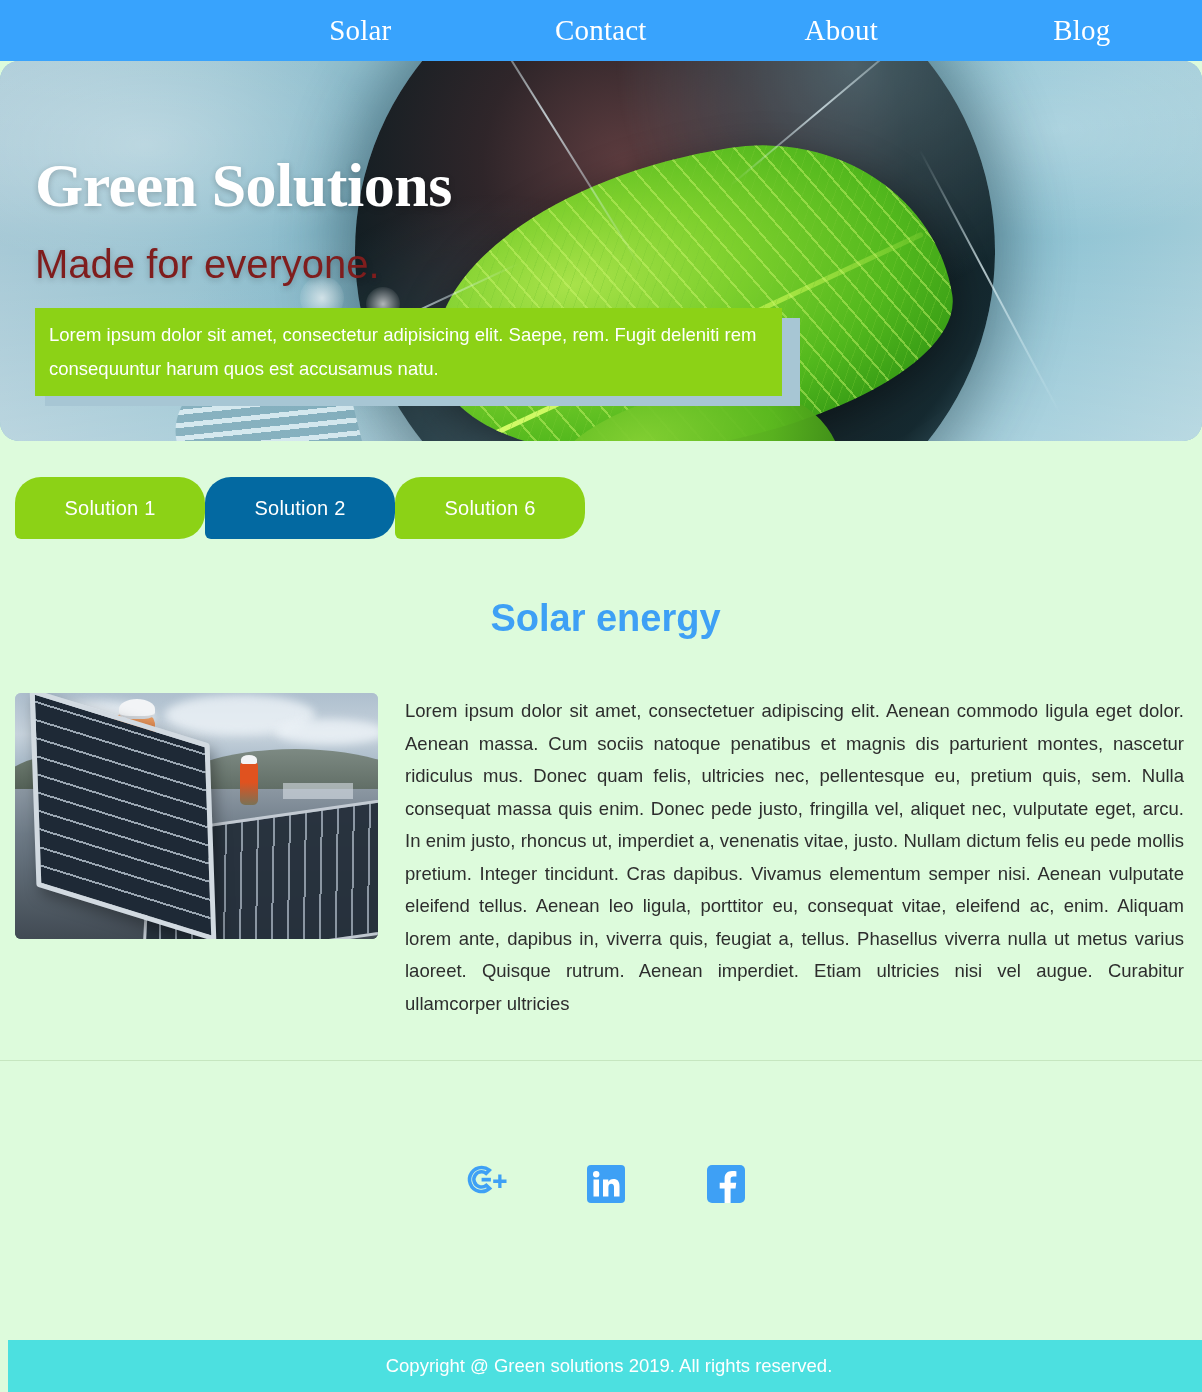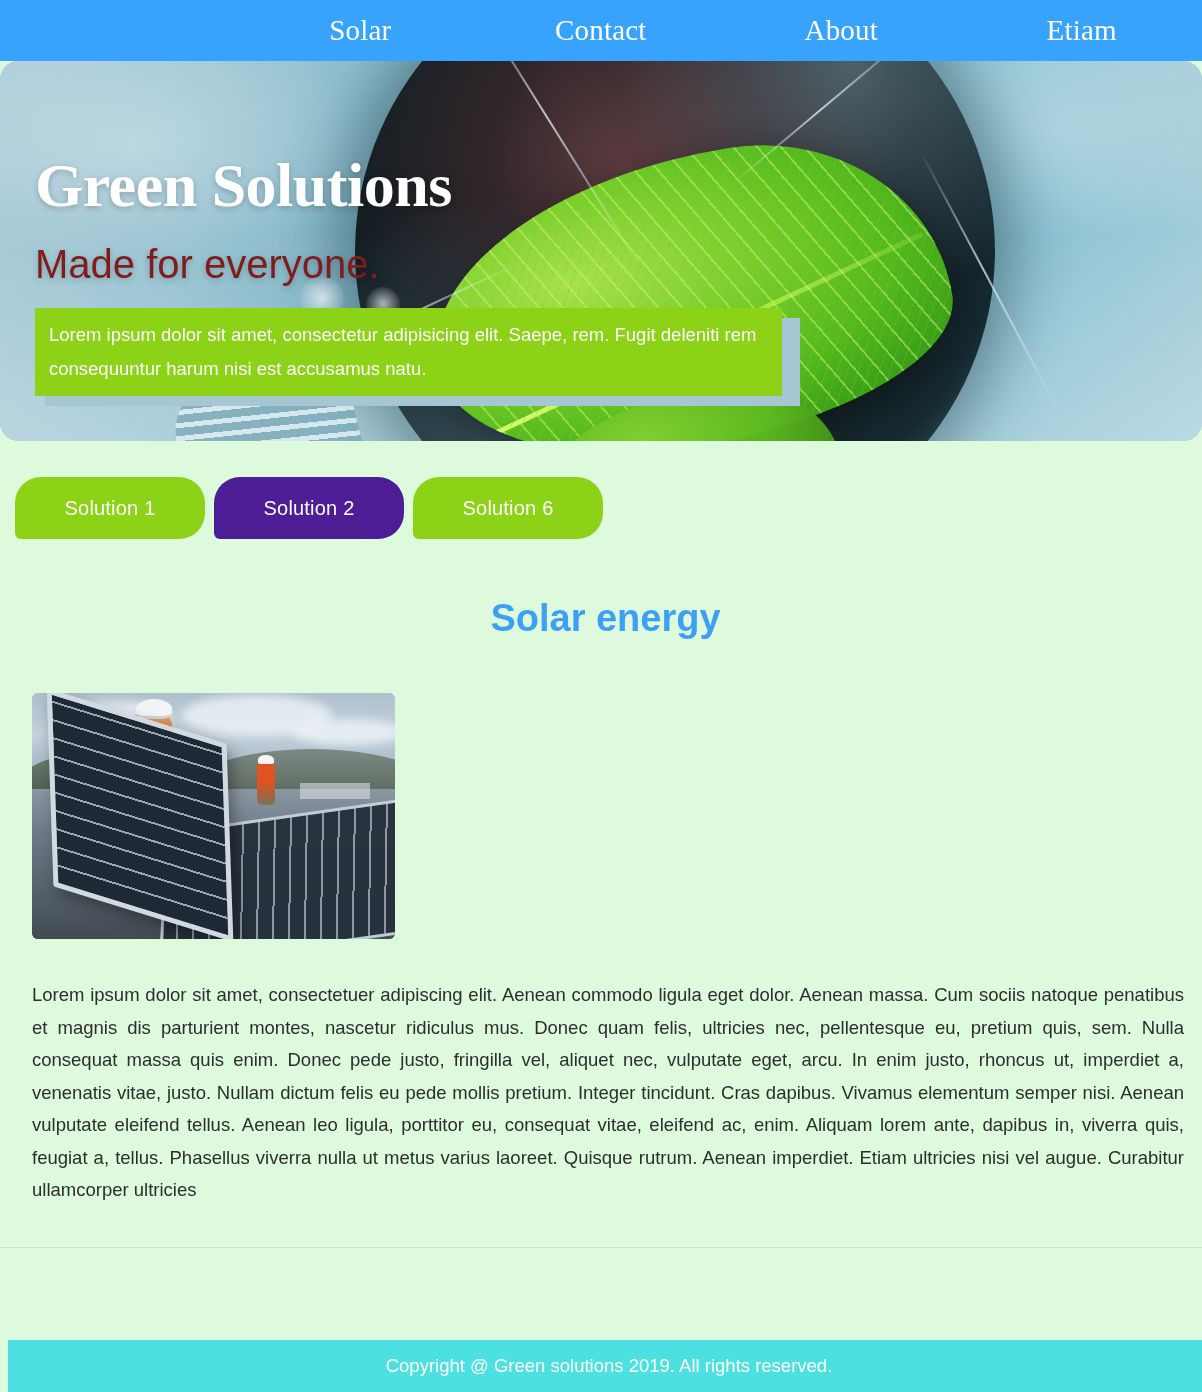--- a/index.html
+++ b/index.html
@@ -220,53 +220,51 @@
   }
 
   
   .content {
     background: #ddfbdc;
     padding: 0;
   }
   .tabs {
     display: flex;
     padding: 36px 0 0 15px;
-    gap: 9px;
   }
   .tab {
     width: 190px;
     height: 62px;
     border: none;
     border-radius: 26px 26px 26px 6px;
     color: #ffffff;
     font-size: 20px;
     font-family: "Liberation Sans", sans-serif;
     cursor: pointer;
     display: flex;
     align-items: center;
     justify-content: center;
     letter-spacing: 0.2px;
   }
   .tab.green { background: #8cd216; }
-  .tab.cyan  { background: #4c1d95; }
+  .tab.cyan  { background: #0369a1; }
 
   .section-title {
     text-align: center;
     color: #3ea0f5;
     font-size: 38px;
     font-weight: bold;
     margin-top: 58px;
     margin-left: 9px;
   }
 
   .article {
     display: flex;
-    padding: 53px 18px 0 32px;
-    gap: 38px;
-    flex-direction: column;
+    padding: 53px 18px 0 15px;
+    gap: 27px;
   }
 
   
   .photo {
     width: 363px;
     height: 246px;
     border-radius: 6px;
     position: relative;
     overflow: hidden;
     flex: 0 0 auto;
@@ -392,21 +390,21 @@
   }
 </style>
 </head>
 <body>
 
 <nav class="navbar">
   <ul class="nav-list">
     <li class="nav-item">Solar</li>
     <li class="nav-item">Contact</li>
     <li class="nav-item">About</li>
-    <li class="nav-item">Etiam</li>
+    <li class="nav-item">Blog</li>
   </ul>
 </nav>
 
 <header class="hero">
   <div class="hero-bg"></div>
   <div class="hero-globe"></div>
   <div class="hero-base"></div>
   <div class="hero-leaf"></div>
   <div class="hero-leaf2"></div>
   <div class="hero-streak s1"></div>
@@ -414,21 +412,21 @@
   <div class="hero-streak s3"></div>
   <div class="hero-streak s4"></div>
   <div class="hero-dot d1"></div>
   <div class="hero-dot d2"></div>
 
   <div class="hero-inner">
     <h1 class="hero-title">Green Solutions</h1>
     <h2 class="hero-subtitle">Made for everyone.</h2>
     <div class="hero-note-wrap">
       <div class="hero-note-shadow"></div>
-      <p class="hero-note">Lorem ipsum dolor sit amet, consectetur adipisicing elit. Saepe, rem. Fugit deleniti rem consequuntur harum nisi est accusamus natu.</p>
+      <p class="hero-note">Lorem ipsum dolor sit amet, consectetur adipisicing elit. Saepe, rem. Fugit deleniti rem consequuntur harum quos est accusamus natu.</p>
     </div>
   </div>
 </header>
 
 <main class="content">
 
   <div class="tabs">
     <button class="tab green">Solution 1</button>
     <button class="tab cyan">Solution 2</button>
     <button class="tab green">Solution 6</button>

